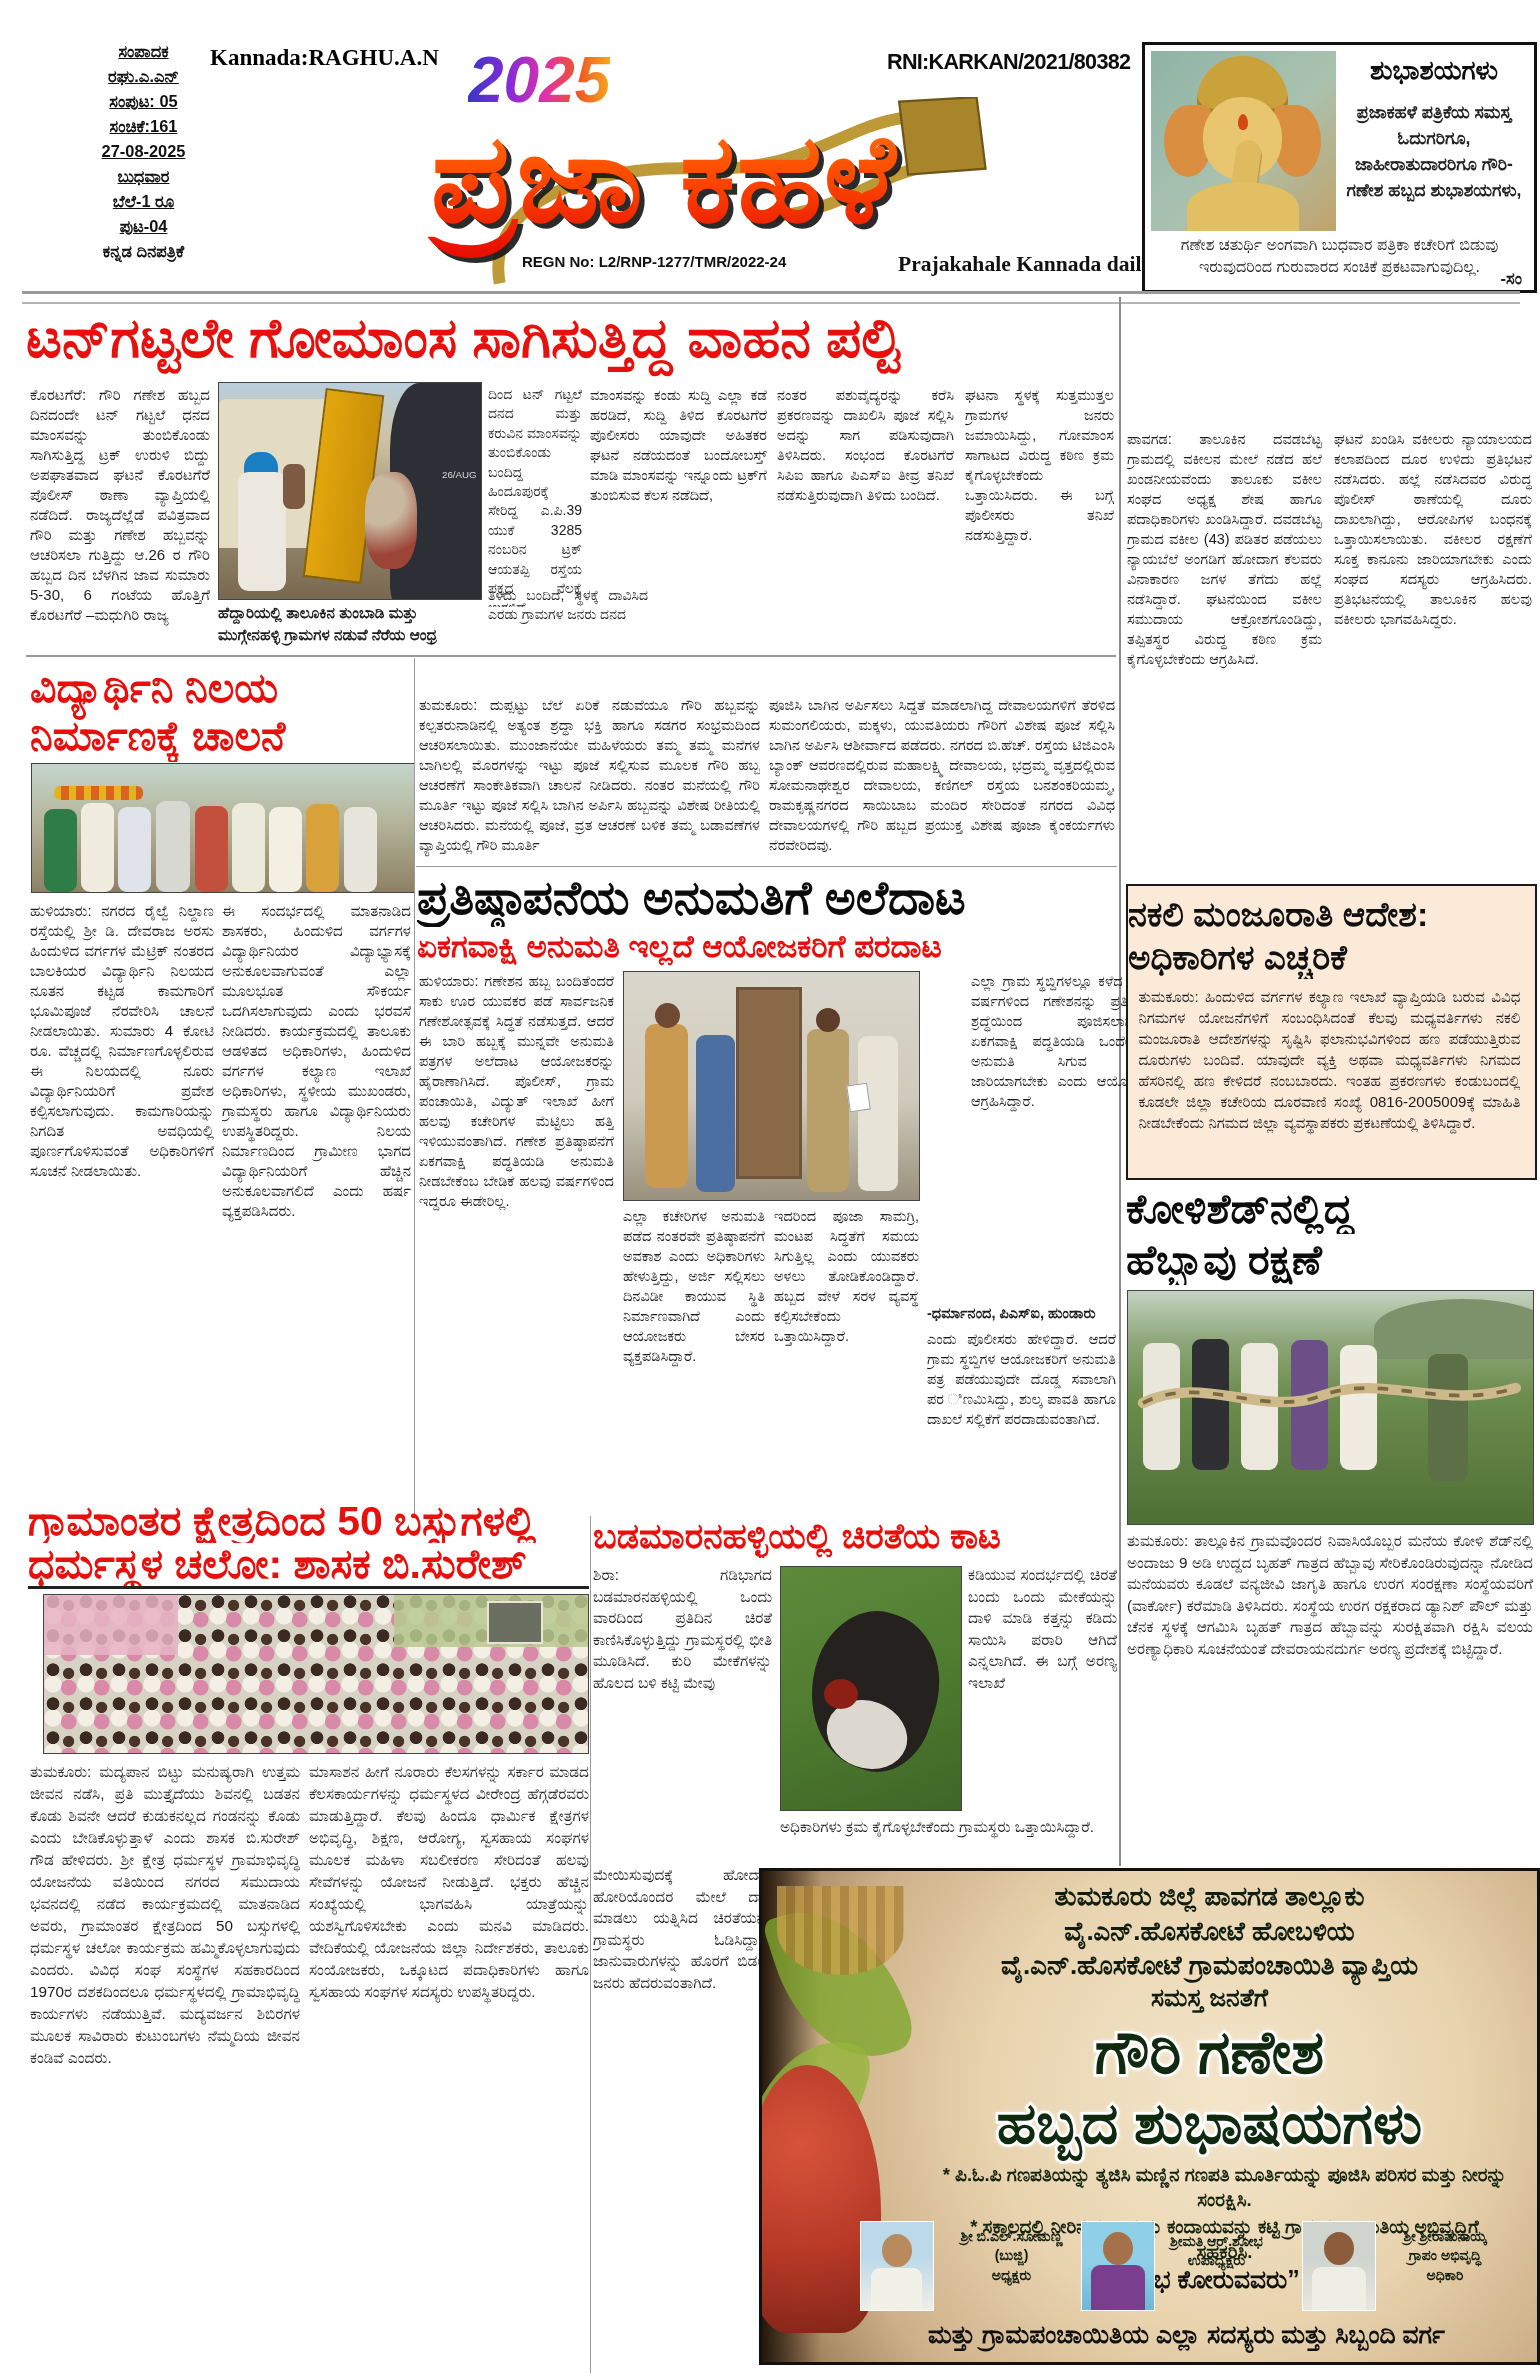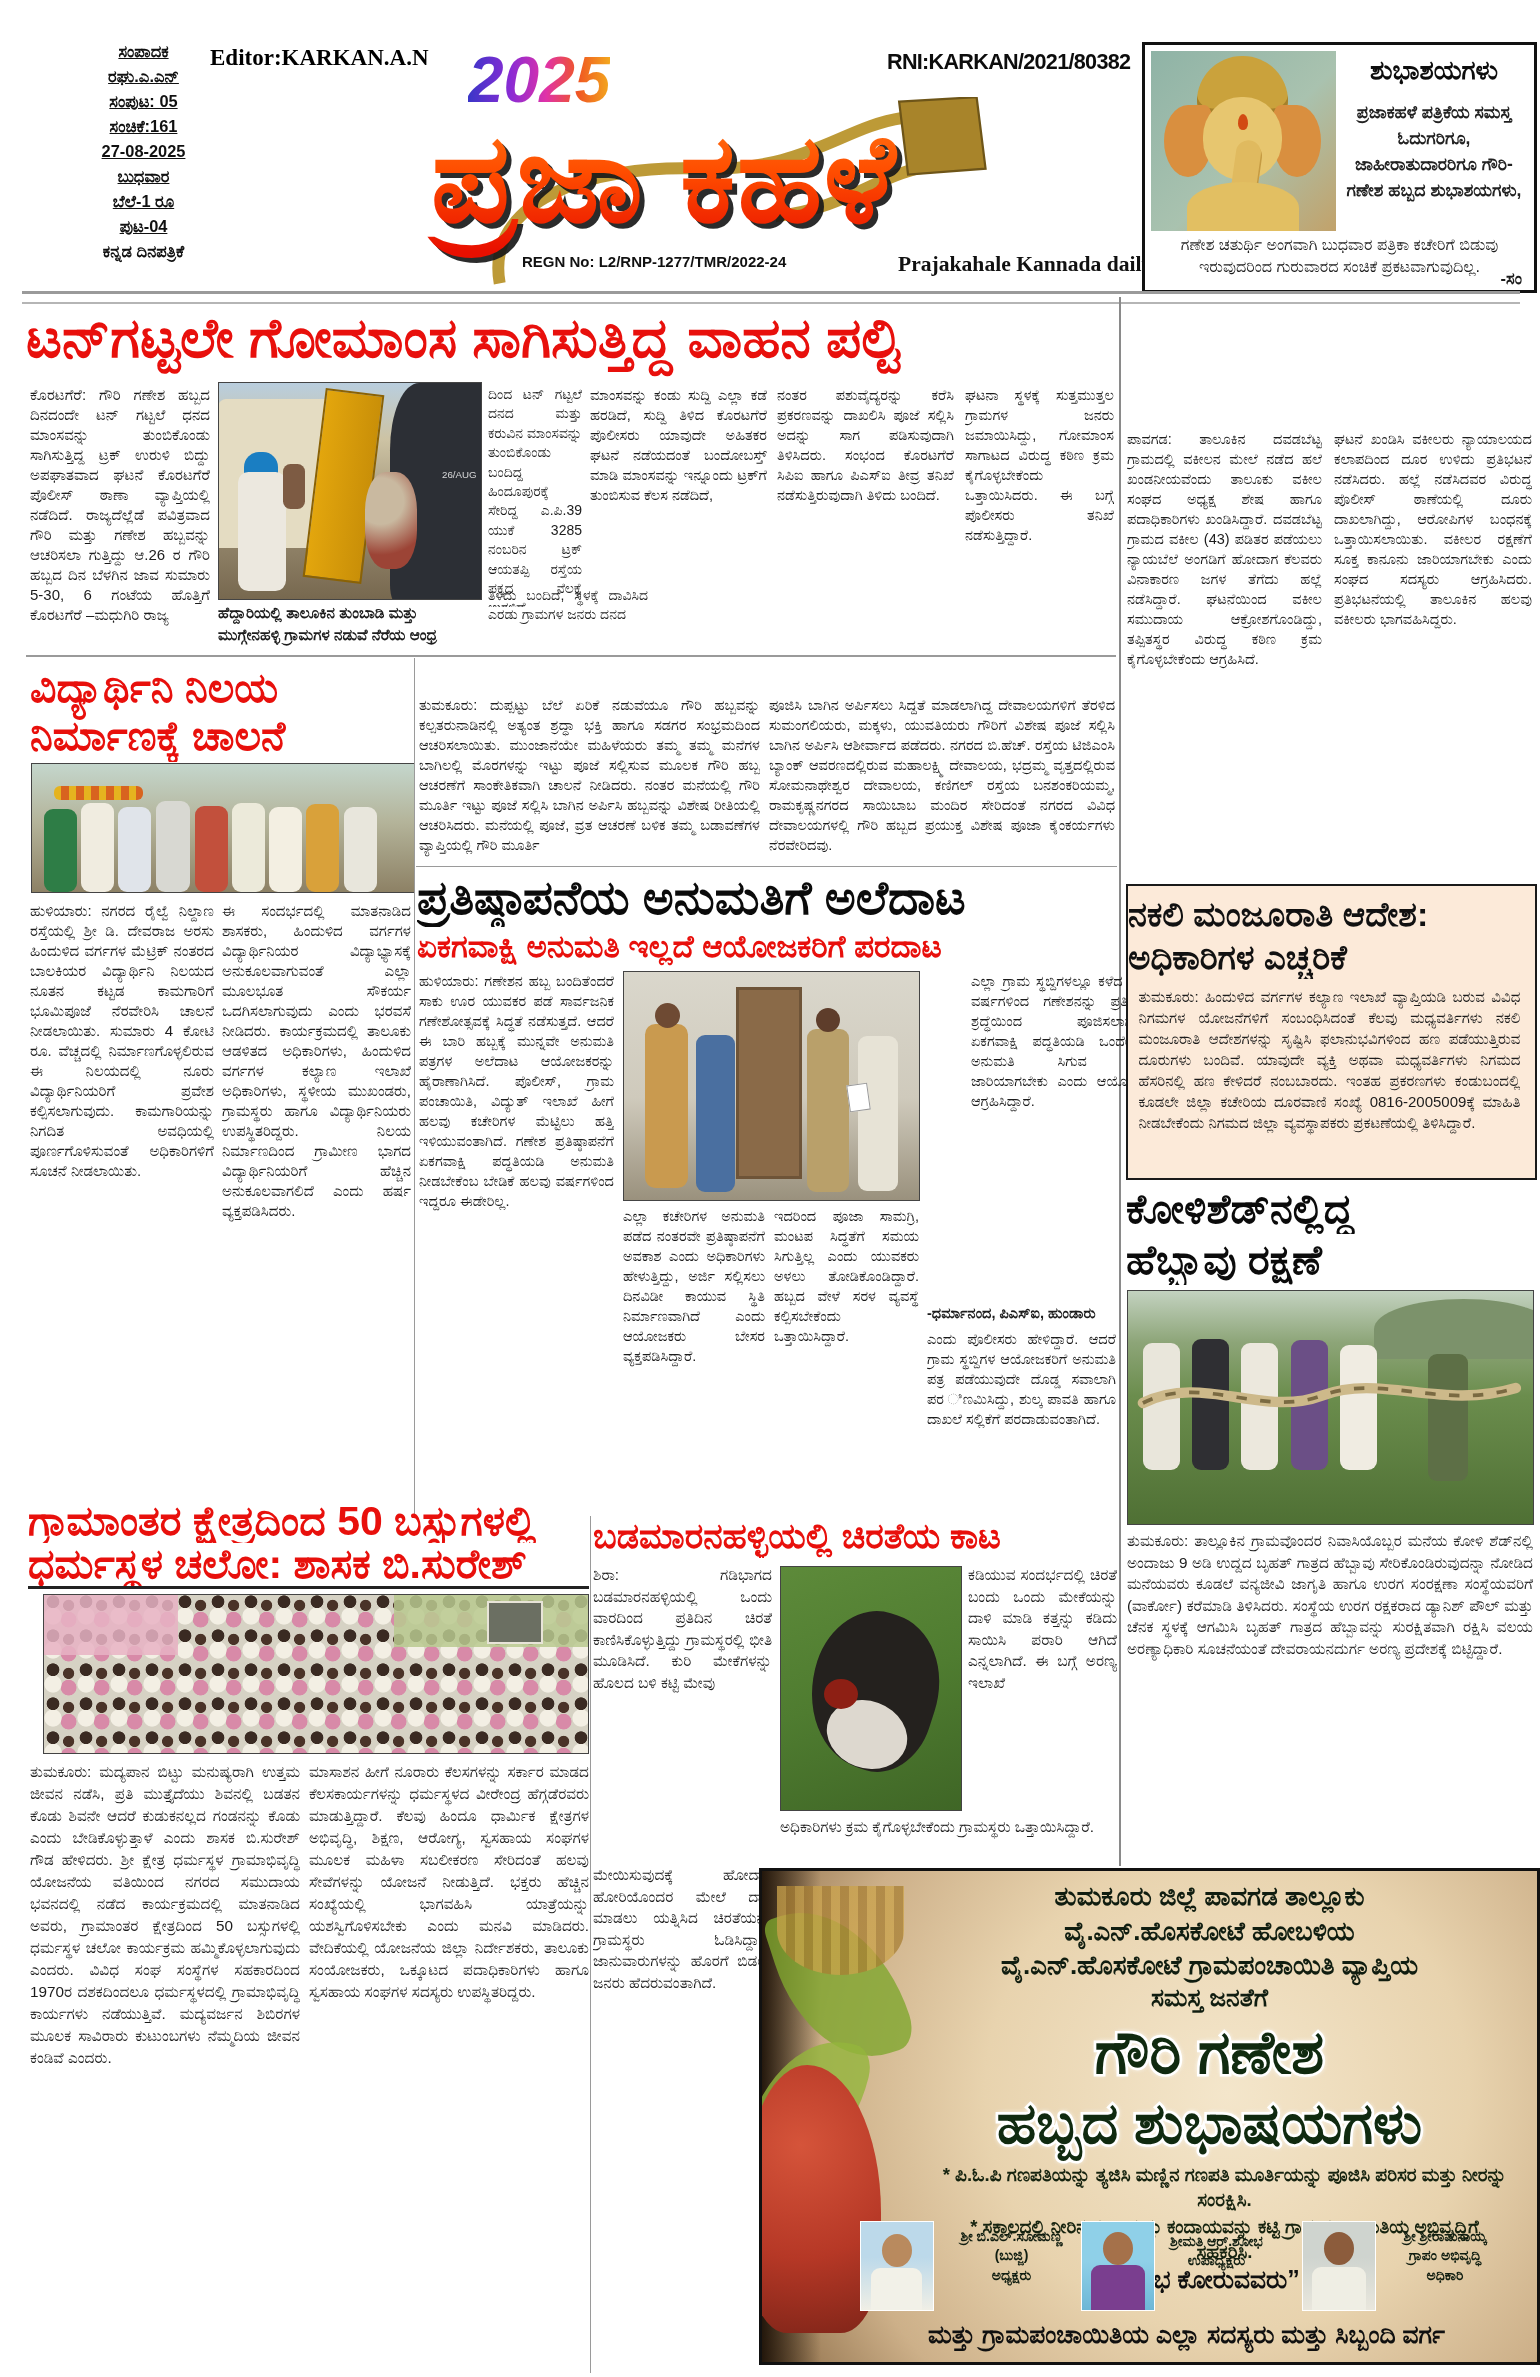--- a/index.html
+++ b/index.html
@@ -44,21 +44,21 @@
     <div>ರಘು.ಎ.ಎನ್</div>
     <div>ಸಂಪುಟ: 05</div>
     <div>ಸಂಚಿಕೆ:161</div>
     <div>27-08-2025</div>
     <div>ಬುಧವಾರ</div>
     <div>ಬೆಲೆ-1 ರೂ</div>
     <div>ಪುಟ-04</div>
     <div style="text-decoration:none;">ಕನ್ನಡ ದಿನಪತ್ರಿಕೆ</div>
   </div>
 
-  <div class="abs serif" style="left:210px;top:45px;font-size:23px;font-weight:bold;color:#000;">Editor:KARKAN.A.N</div>
+  <div class="abs serif" style="left:210px;top:45px;font-size:23px;font-weight:bold;color:#000;">Kannada:RAGHU.A.N</div>
 
   <div class="abs" style="left:887px;top:49px;font-size:21.6px;font-weight:bold;color:#0d0d0d;letter-spacing:-0.7px;">RNI:KARKAN/2021/80382</div>
 
   <svg class="abs" style="left:455px;top:97px;" width="693" height="194" viewBox="0 0 930 260">
     <path d="M60,250 C40,140 180,90 330,96 C470,100 520,40 600,28 L640,20 L660,92 L620,96 C560,110 520,150 430,160" fill="none" stroke="#b9952c" stroke-width="16" opacity="0.95"></path>
     <polygon points="596,6 700,0 712,96 608,104" fill="#a8842a" stroke="#6e5518" stroke-width="3"></polygon>
   </svg>
 
   <div class="abs y2025" style="left:468px;top:43px;font-size:64px;">2025</div>
 

